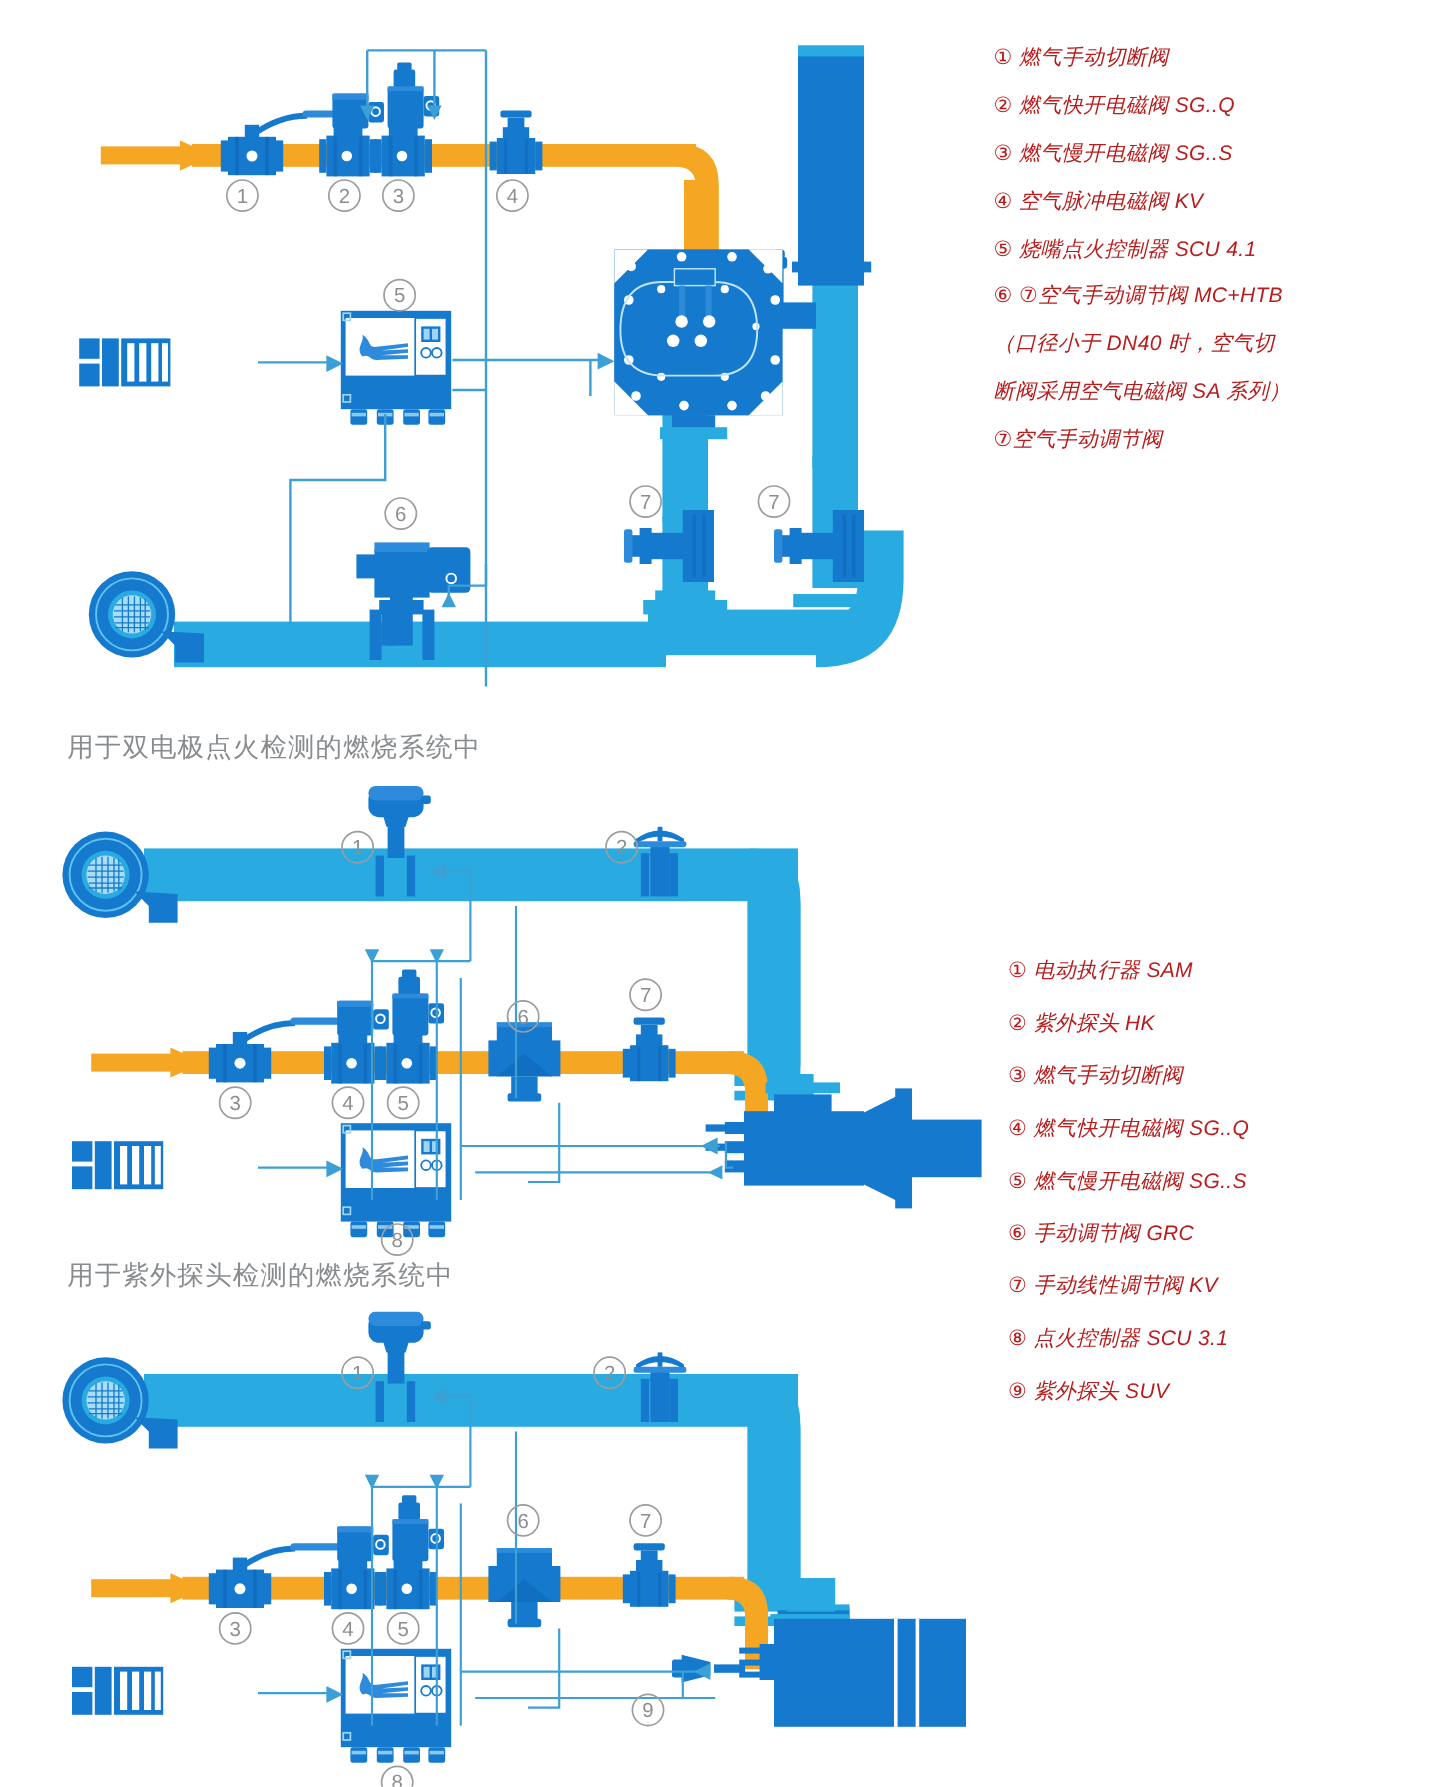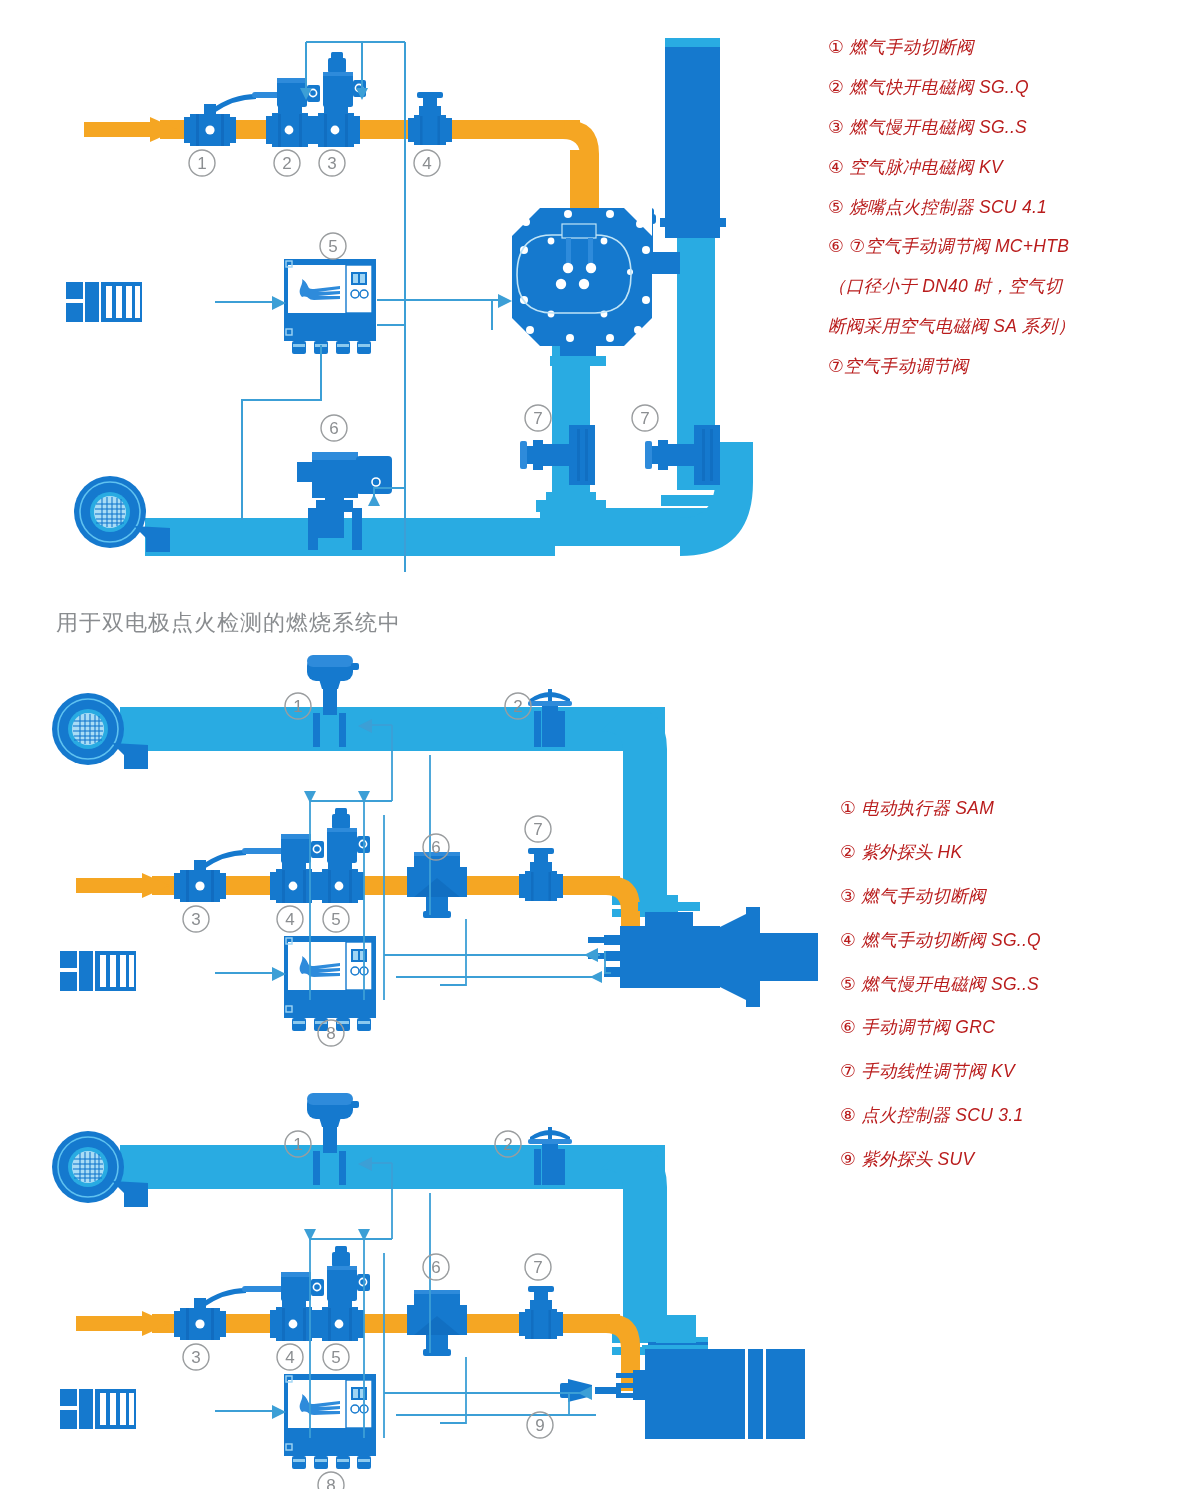--- a/index.html
+++ b/index.html
@@ -624,38 +624,39 @@
           <text x="331" y="398">8</text>
         </g>
     <g>
           <circle cx="540" cy="332" r="13" fill="none" stroke="#9a9d9f" stroke-width="1.4"></circle>
           <text x="540" y="338">9</text>
         </g>
   </g>
 </svg>
 
 <div class="heading" id="heading-1">用于双电极点火检测的燃烧系统中</div>
+<div class="heading" id="heading-2">用于紫外探头检测的燃烧系统中</div>
 
 <div class="legend" id="legend-1">
   <div class="li">① 燃气手动切断阀</div>
   <div class="li">② 燃气快开电磁阀 SG..Q</div>
   <div class="li">③ 燃气慢开电磁阀 SG..S</div>
   <div class="li">④ 空气脉冲电磁阀 KV</div>
   <div class="li">⑤ 烧嘴点火控制器 SCU 4.1</div>
   <div class="li">⑥ ⑦空气手动调节阀 MC+HTB</div>
   <div class="li">（口径小于 DN40 时，空气切</div>
   <div class="li">断阀采用空气电磁阀 SA 系列）</div>
   <div class="li">⑦空气手动调节阀</div>
 </div>
 
 <div class="legend" id="legend-2">
   <div class="li">① 电动执行器 SAM</div>
   <div class="li">② 紫外探头 HK</div>
   <div class="li">③ 燃气手动切断阀</div>
-  <div class="li">④ 燃气手动切断阀 SG..Q</div>
+  <div class="li">④ 燃气快开电磁阀 SG..Q</div>
   <div class="li">⑤ 燃气慢开电磁阀 SG..S</div>
   <div class="li">⑥ 手动调节阀 GRC</div>
   <div class="li">⑦ 手动线性调节阀 KV</div>
   <div class="li">⑧ 点火控制器 SCU 3.1</div>
   <div class="li">⑨ 紫外探头 SUV</div>
 </div>
 
 </div>
 
 </body></html>

